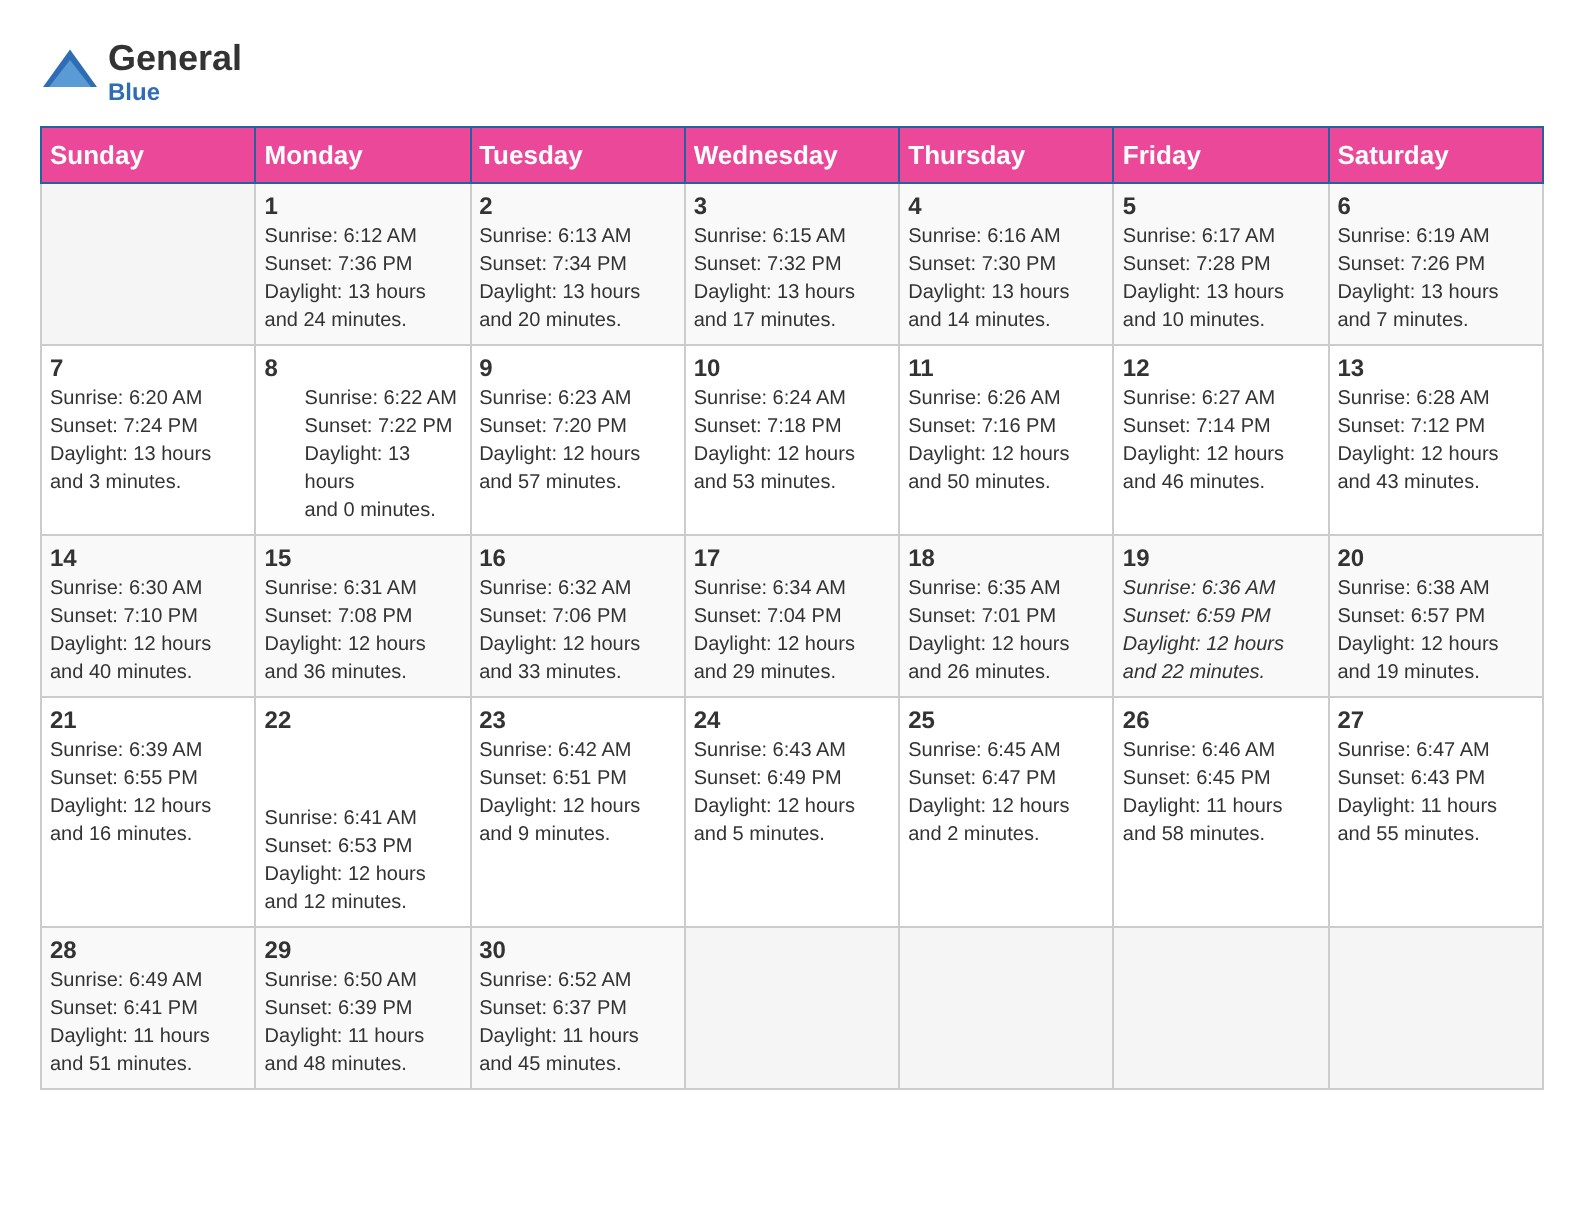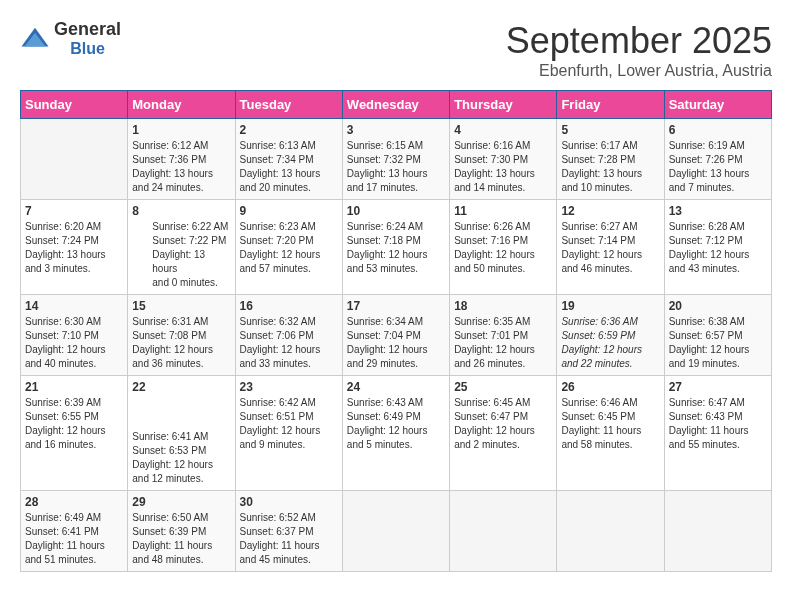--- a/index.html
+++ b/index.html
@@ -18,29 +18,28 @@
     }
     .logo {
       display: flex;
       align-items: center;
       gap: 4px;
     }
     .logo-text {
       display: flex;
       flex-direction: column;
       line-height: 1.1;
-      align-items: center;
     }
     .logo-general {
       font-size: 18px;
       font-weight: bold;
       color: #333;
     }
     .logo-blue {
-      font-size: 16px;
+      font-size: 12px;
       font-weight: bold;
       color: #2e6db4;
     }
     .logo-icon {
       width: 30px;
       height: 30px;
     }
     .title-block {
       text-align: right;
     }
@@ -105,24 +104,20 @@
   <div class="logo">
     <svg class="logo-icon" viewBox="0 0 40 40">
       <polygon points="20,5 38,30 2,30" fill="#2e6db4"></polygon>
       <polygon points="20,12 34,30 6,30" fill="#5b9bd5"></polygon>
     </svg>
     <div class="logo-text">
       <span class="logo-general">General</span>
       <span class="logo-blue">Blue</span>
     </div>
   </div>
-  <div class="title-block">
-    <div class="month-title">September 2025</div>
-    <div class="location-title">Ebenfurth, Lower Austria, Austria</div>
-  </div>
 </div>
 
 <table class="calendar">
   <thead>
     <tr>
     <th>Sunday</th>
         <th>Monday</th>
         <th>Tuesday</th>
         <th>Wednesday</th>
         <th>Thursday</th>

